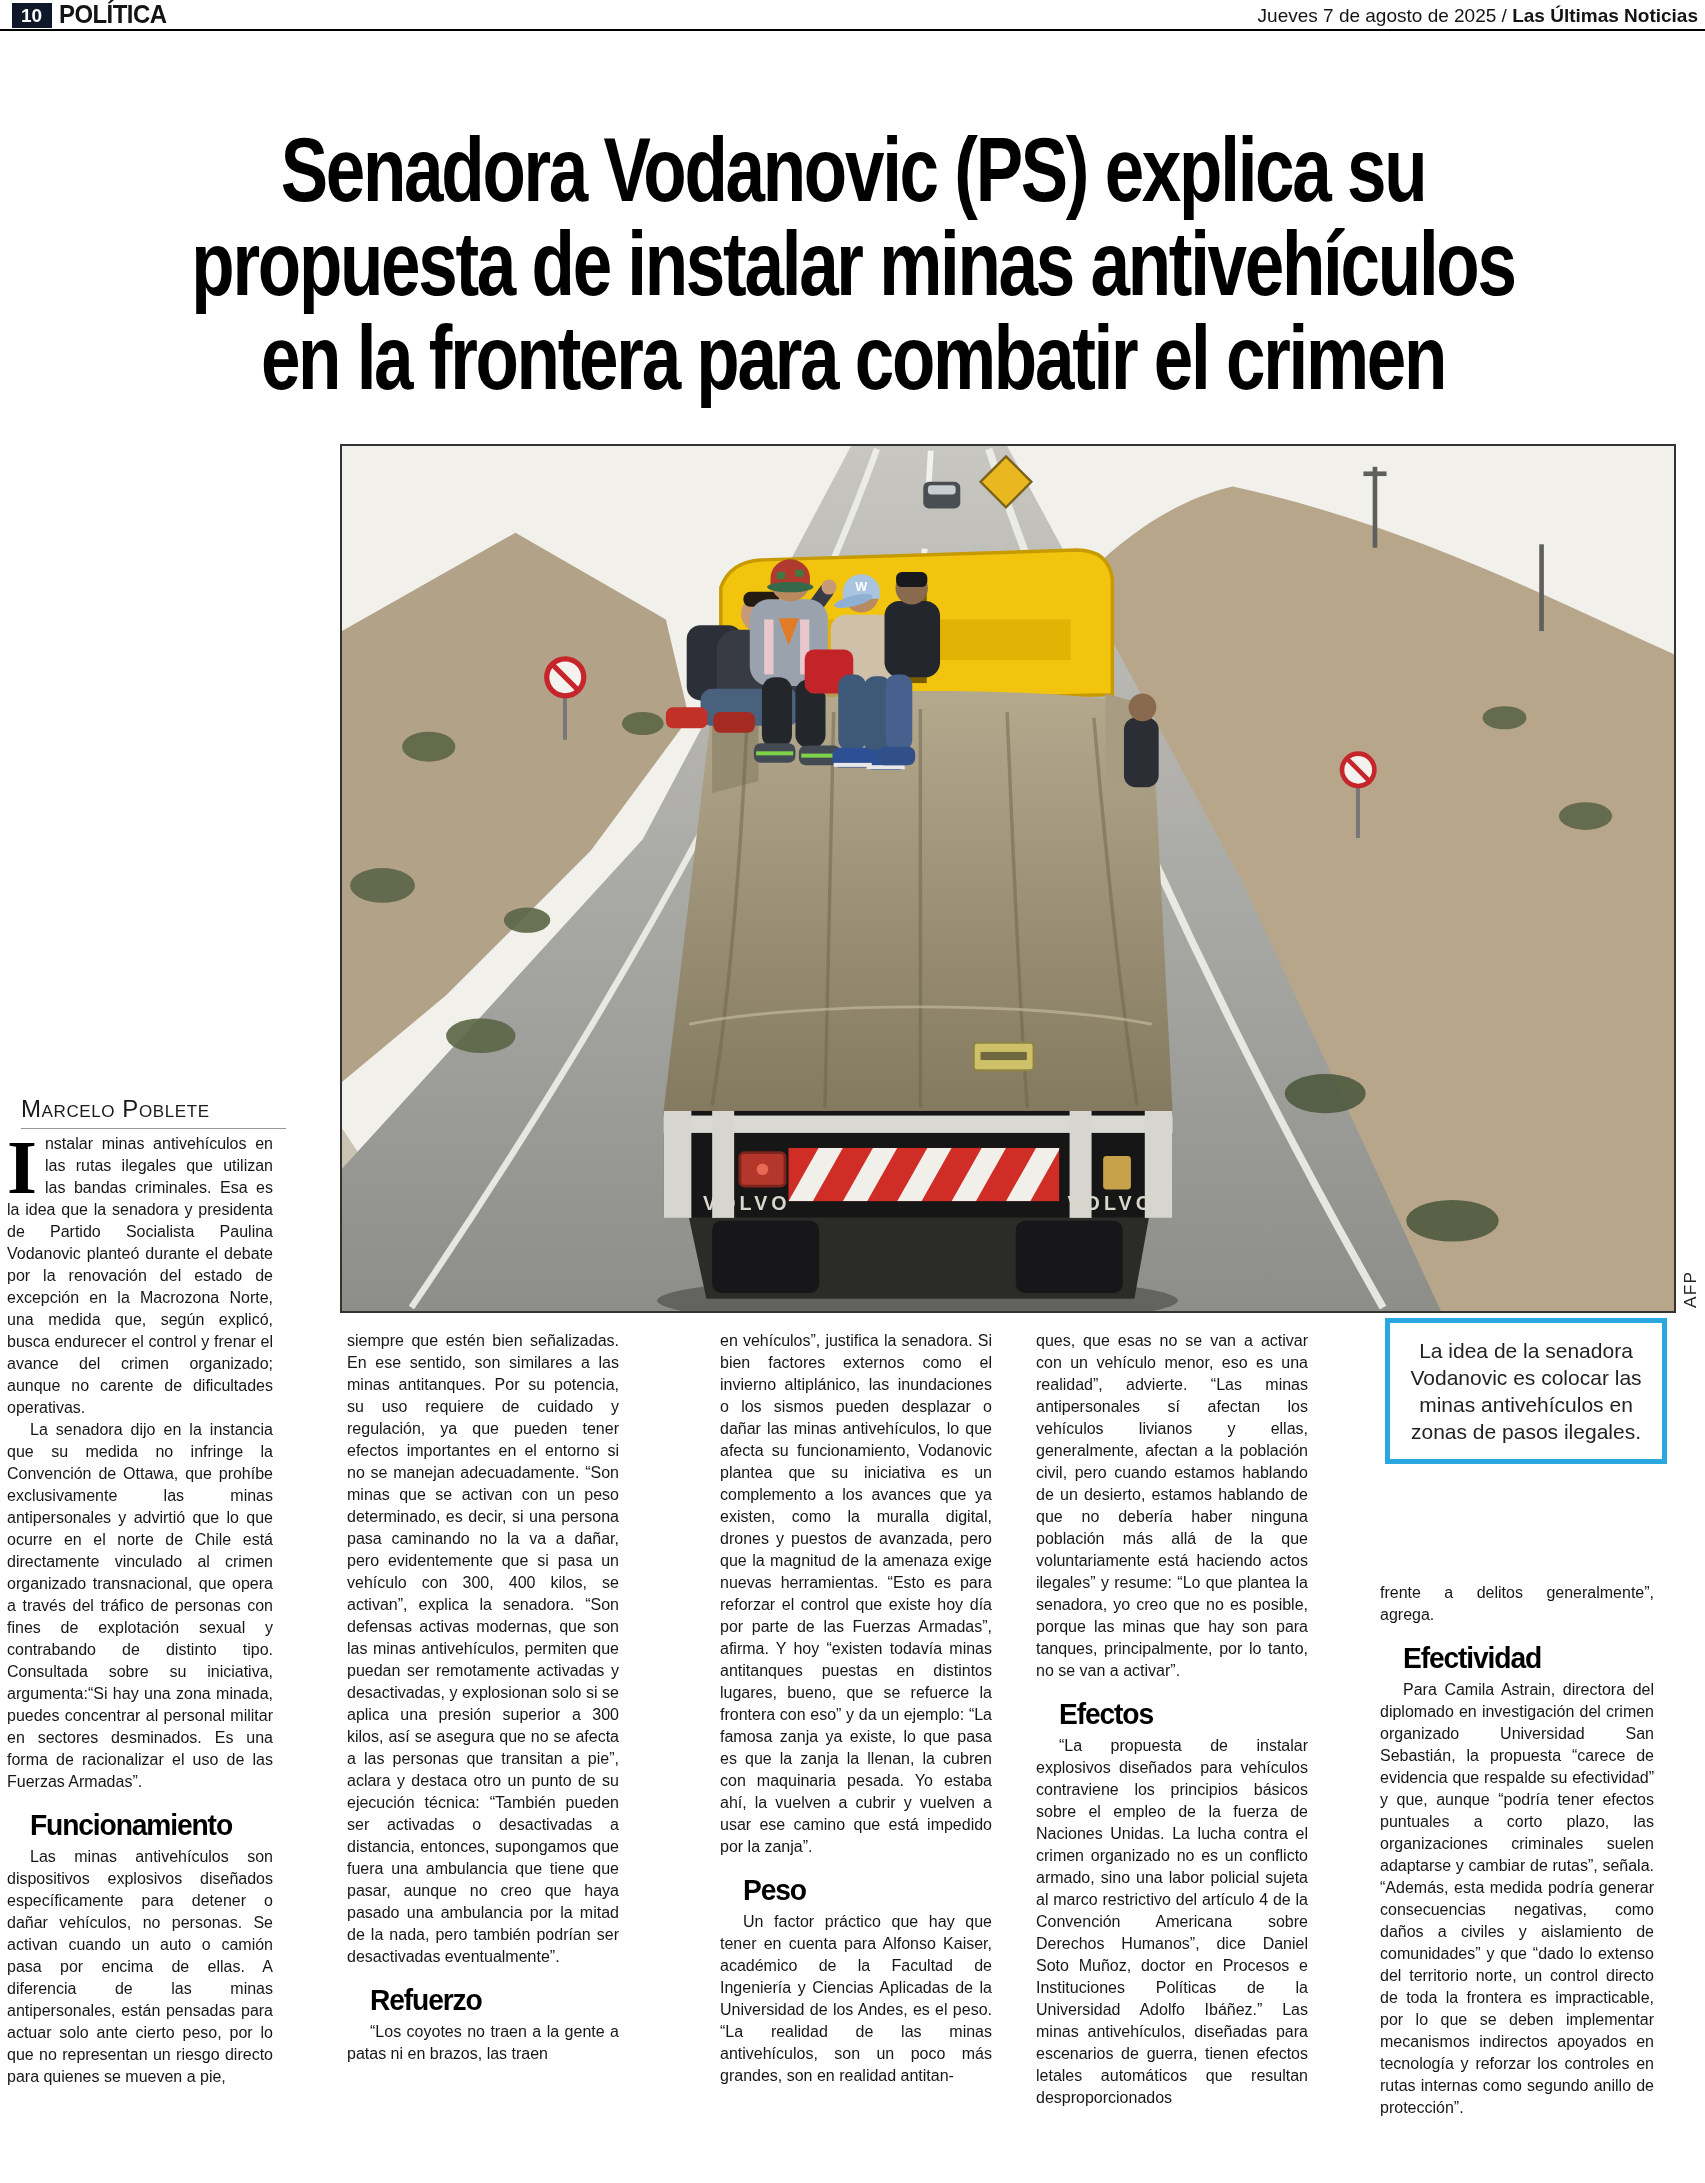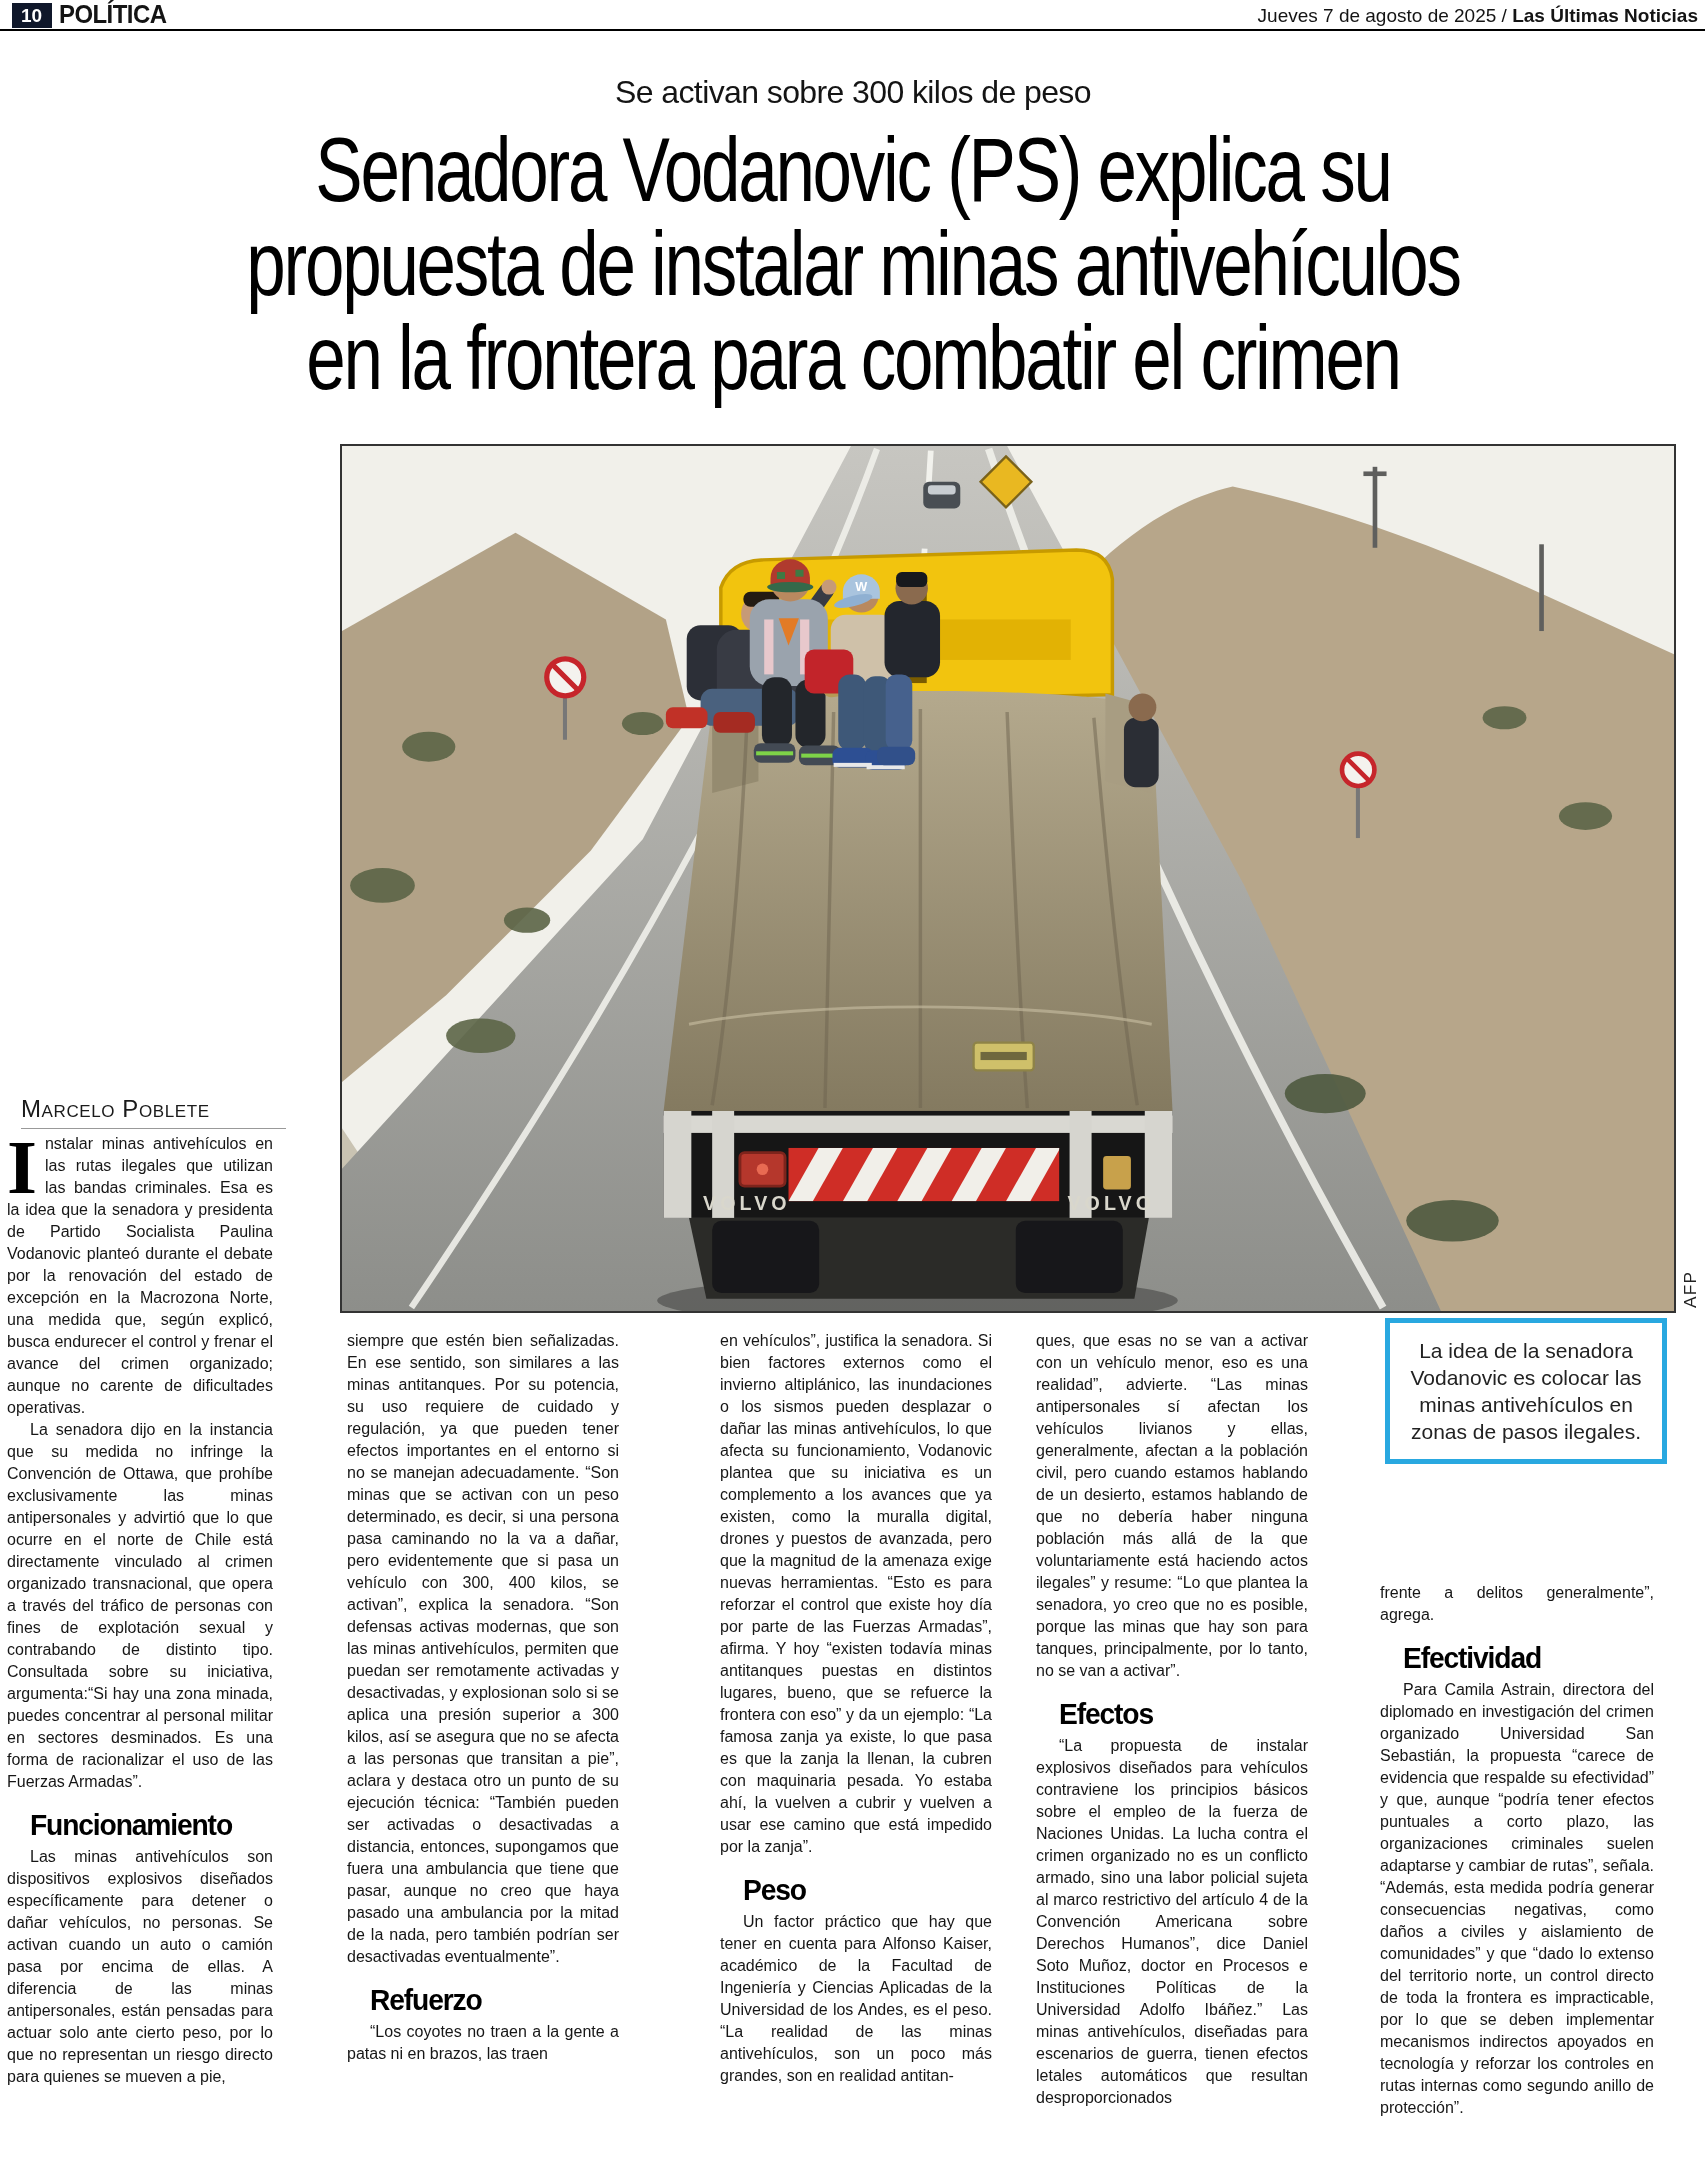--- a/index.html
+++ b/index.html
@@ -11,21 +11,21 @@
   .page-badge{left:11.6px;top:2.9px;width:40px;height:25.4px;background:#0f172a;color:#fff;
               font-size:19px;font-weight:bold;display:flex;align-items:center;justify-content:center;}
   .section-title{left:59px;top:-1.2px;font-size:26.6px;font-weight:bold;letter-spacing:-0.6px;
                  transform:scaleX(.9);transform-origin:left top;}
   .dateline{right:8px;top:4.6px;font-size:19px;white-space:nowrap;}
   .dateline .pub{font-weight:bold;}
   .header-rule{left:0;top:29px;width:1706px;height:2.3px;background:#000;}
 
   
   .kicker{left:0;top:74px;width:100%;text-align:center;font-size:32px;letter-spacing:-0.6px;}
-  .headline{left:0;top:123px;width:100%;text-align:center;font-weight:normal;
+  .headline{left:0;top:123px;width:100%;text-align:center;font-weight:bold;
             font-size:91px;line-height:94px;letter-spacing:-2.9px;color:#000;}
   .headline .hl{transform:scaleX(.78);transform-origin:center;}
 
   
   .pullquote{left:10.4px;top:465px;width:293px;text-align:right;font-weight:bold;
              font-size:30px;line-height:39px;letter-spacing:-0.3px;color:#0d0d0d;}
 
   
   .photo{left:340px;top:444px;width:1332px;height:865px;border:2.3px solid #333;background:#f1f0ea;}
   .photo svg{display:block;width:100%;height:100%;}
@@ -61,21 +61,20 @@
 <div class="page">
 
   <div class="abs page-badge">10</div>
   <div class="abs section-title">POLÍTICA</div>
   <div class="abs dateline">
     <span>Jueves 7 de agosto de 2025 /</span>
     <span class="pub">Las Últimas Noticias</span>
   </div>
   <div class="abs header-rule"></div>
 
-  <div class="abs kicker">Se activan sobre 300 kilos de peso</div>
   <div class="abs headline">
     <div class="hl">Senadora Vodanovic (PS) explica su</div>
     <div class="hl">propuesta de instalar minas antivehículos</div>
     <div class="hl">en la frontera para combatir el crimen</div>
   </div>
 
 
   <figure class="abs photo" style="margin:0">
     <svg viewBox="0 0 2303 1496" preserveAspectRatio="none">
       <defs>

